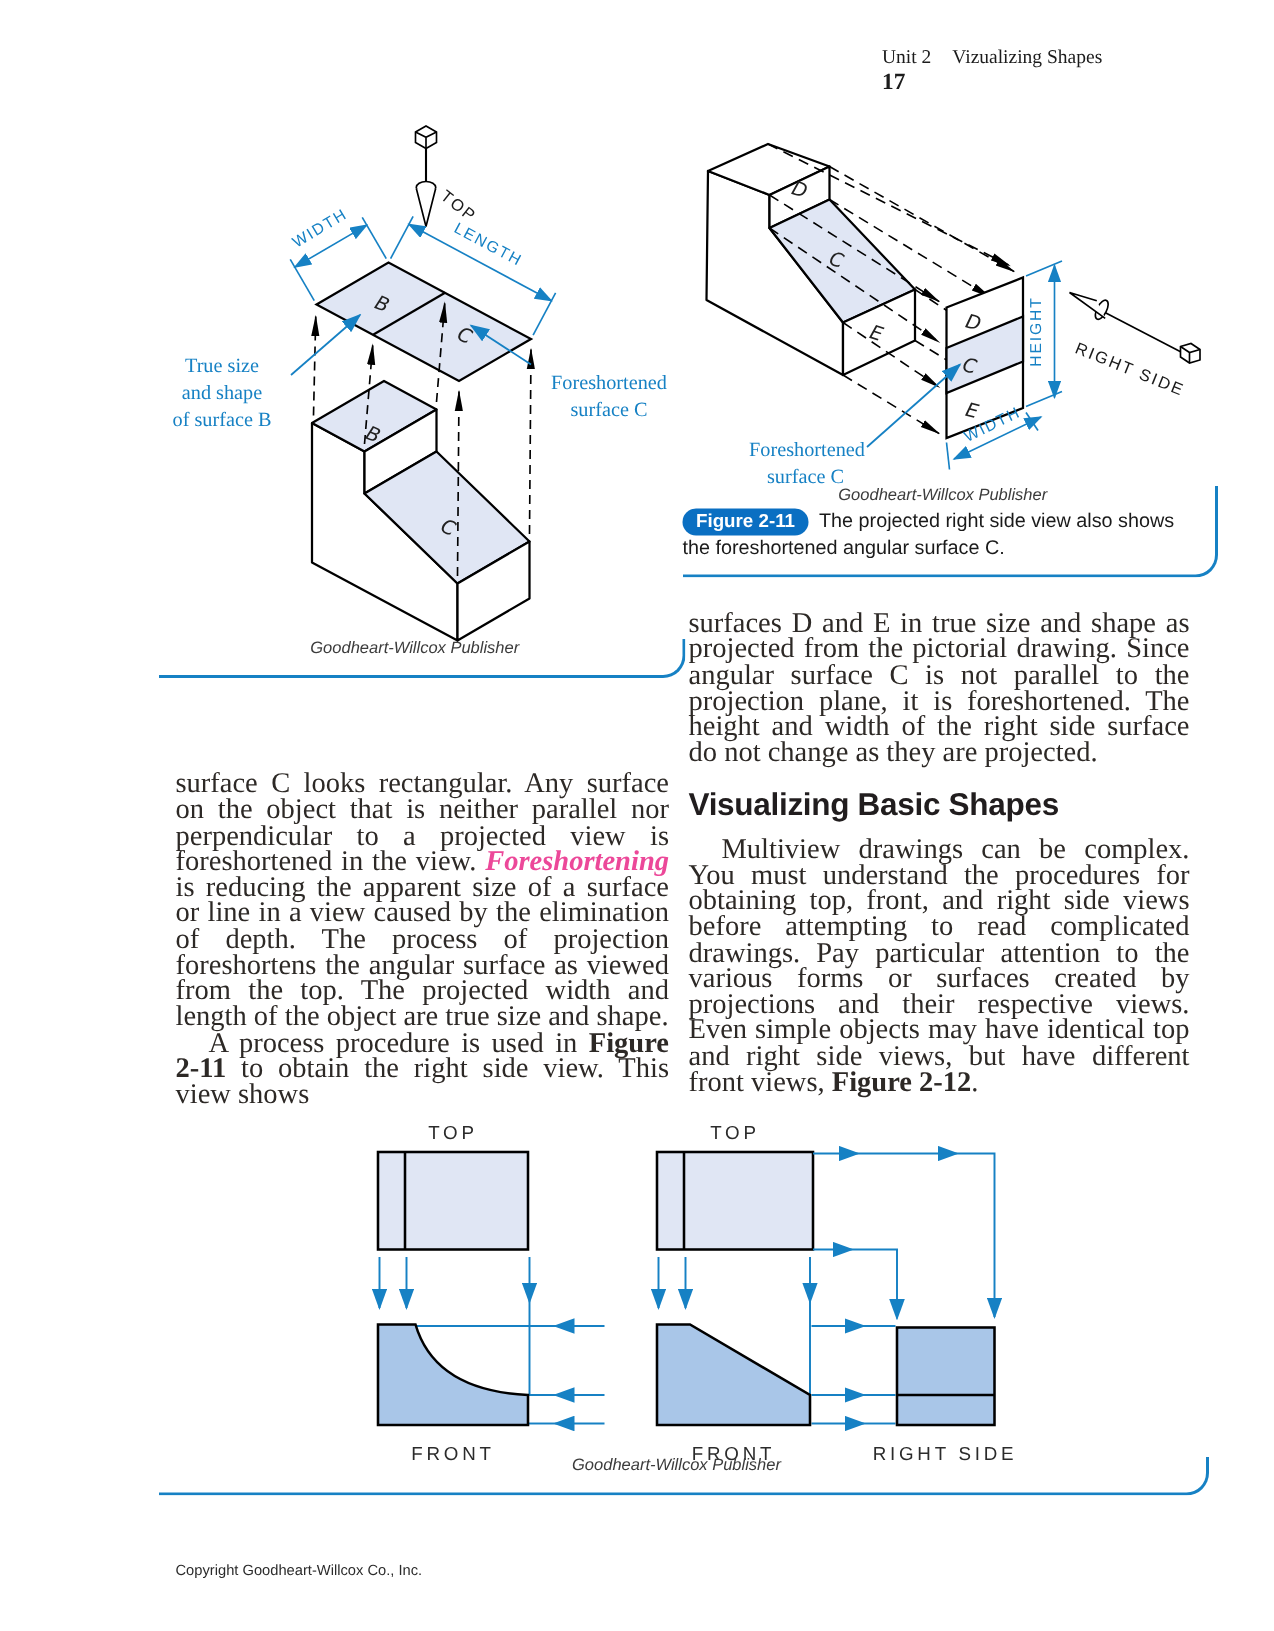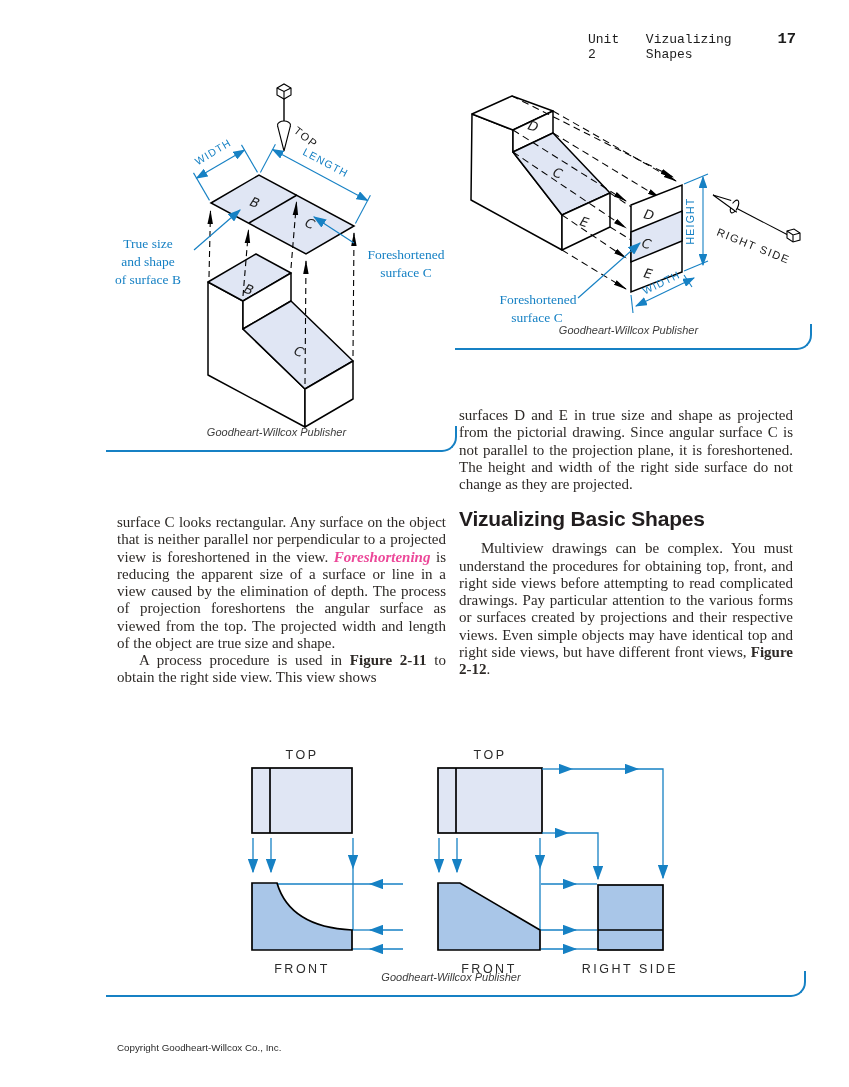--- a/index.html
+++ b/index.html
@@ -1,25 +1,25 @@
 <!DOCTYPE html>
 <html><head>
 <meta charset="utf-8">
 <style>
   html,body{margin:0;padding:0;background:#ffffff;}
   #page{position:relative;width:849px;height:1087px;background:#fff;overflow:hidden;
         font-family:"Liberation Serif",serif;color:#2d2926;}
   .abs{position:absolute;}
   
   #hdr{left:588px;top:30px;width:208px;display:flex;justify-content:space-between;align-items:baseline;
-       font-family:Liberation Mono, monospace;font-size:13px;color:#1c1c1c;}
+       font-family:Liberation Serif, serif;font-size:13px;color:#1c1c1c;flex-direction:column;}
   #hdr .ut{display:flex;gap:14px;}
   #hdr .pg{font-weight:bold;font-size:15.5px;}
   
-  .col p{margin:0;text-align:justify;font-size:15px;line-height:17.25px;}
+  .col p{margin:0;text-align:justify;font-size:19px;line-height:17.25px;}
   .col p.ind{text-indent:22px;}
   #col1{left:117px;top:514px;width:329px;}
   #col2{left:459px;top:407px;width:334px;}
   #col2 h2{margin:14px 0 9px 0;font-family:"Liberation Sans",sans-serif;font-weight:bold;
            font-size:21px;color:#211d1e;letter-spacing:-0.2px;}
   .term{color:#ec4899;font-weight:bold;font-style:italic;}
   .b{font-weight:bold;}
   
   .capbox{border-bottom:2.5px solid #1681c4;border-right:2.5px solid #1681c4;
           border-bottom-right-radius:15px;padding:0 8px 9px 0;background:transparent;}
@@ -191,30 +191,33 @@
 
     <g>
       <line x1="123" y1="213" x2="185" y2="158" stroke="#1681c4" stroke-width="1.2" marker-end="url(#mb2)"></line>
       <text class="callout-text" x="83" y="219" text-anchor="middle">Foreshortened</text>
       <text class="callout-text" x="82" y="237" text-anchor="middle">surface C</text>
     </g>
   </svg>
 
   <div class="abs capbox" style="left:455px;top:324px;width:347px;">
     <div class="credit">Goodheart-Willcox Publisher</div>
+    <div class="capline">
+      <span class="badge">Figure 2-11</span><span>The projected right side view also shows the foreshortened angular surface C.</span>
+    </div>
   </div>
 
   <div id="col1" class="abs col">
     <p><span>surface C looks rectangular. Any surface on the object that is neither parallel nor perpendicular to a projected view is foreshortened in the view. </span><span class="term">Foreshortening</span><span> is reducing the apparent size of a surface or line in a view caused by the elimination of depth. The process of projection foreshortens the angular surface as viewed from the top. The projected width and length of the object are true size and shape.</span></p>
     <p class="ind"><span>A process procedure is used in </span><span class="b">Figure 2-11</span><span> to obtain the right side view. This view shows</span></p>
   </div>
 
   <div id="col2" class="abs col">
     <p>surfaces D and E in true size and shape as projected from the pictorial drawing. Since angular surface C is not parallel to the projection plane, it is foreshortened. The height and width of the right side surface do not change as they are projected.</p>
-    <h2>Vizualizing Basic Shapes</h2>
+    <h2>Visualizing Basic Shapes</h2>
     <p class="ind"><span>Multiview drawings can be complex. You must understand the procedures for obtaining top, front, and right side views before attempting to read complicated drawings. Pay particular attention to the various forms or surfaces created by projections and their respective views. Even simple objects may have identical top and right side views, but have different front views, </span><span class="b">Figure 2-12</span><span>.</span></p>
   </div>
 
   <svg class="abs" style="left:180px;top:740px;" width="630" height="250" viewBox="0 0 630 250">
     <defs>
       <marker id="mb3" markerWidth="11" markerHeight="8" refX="10" refY="4" orient="auto-start-reverse">
         <path d="M0,0 L11,4 L0,8 Z" fill="#1681c4"></path>
       </marker>
     </defs>
 

